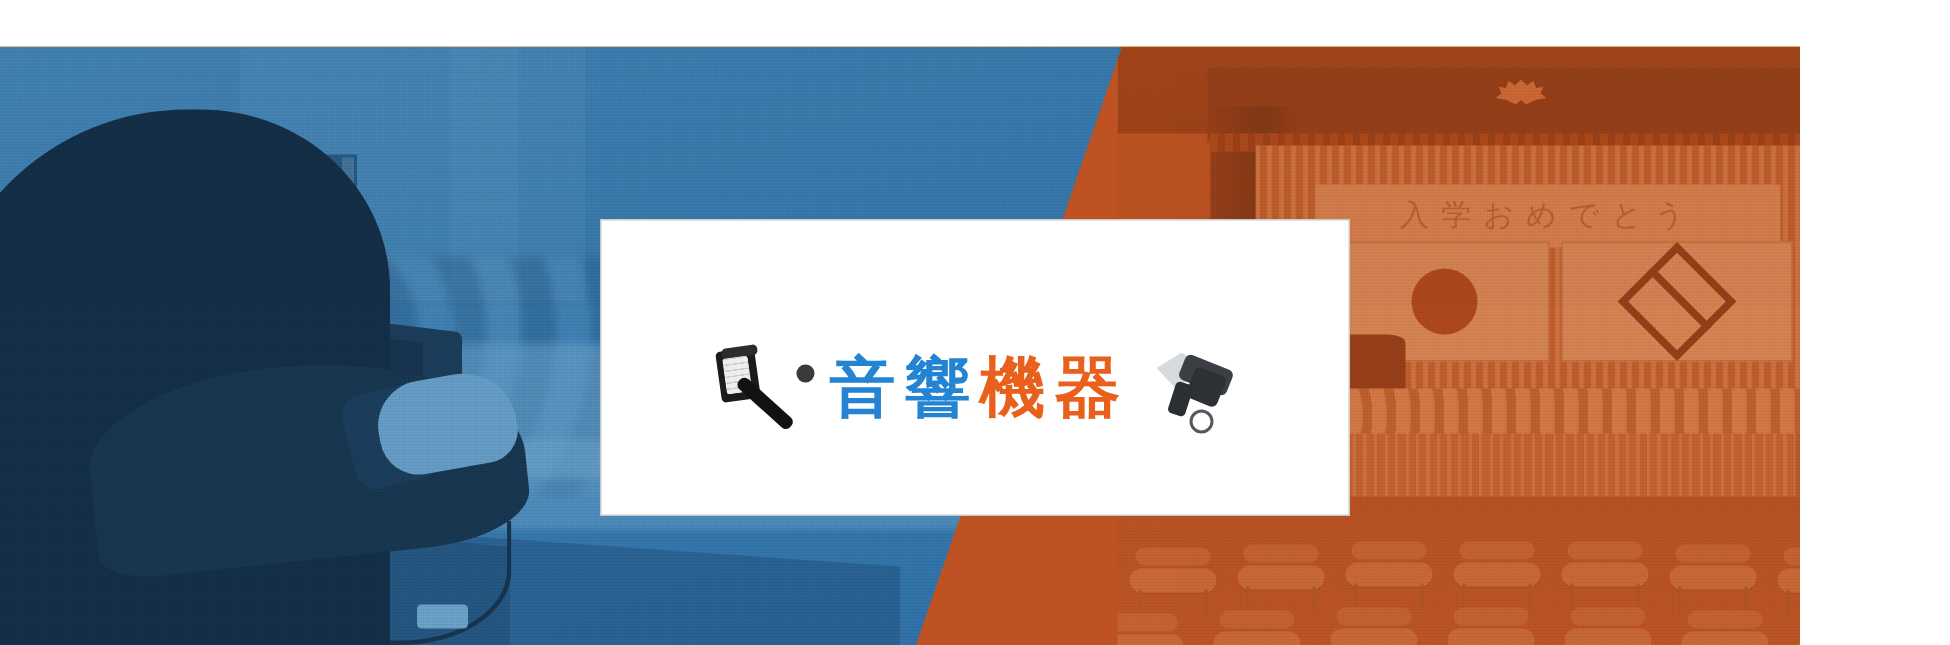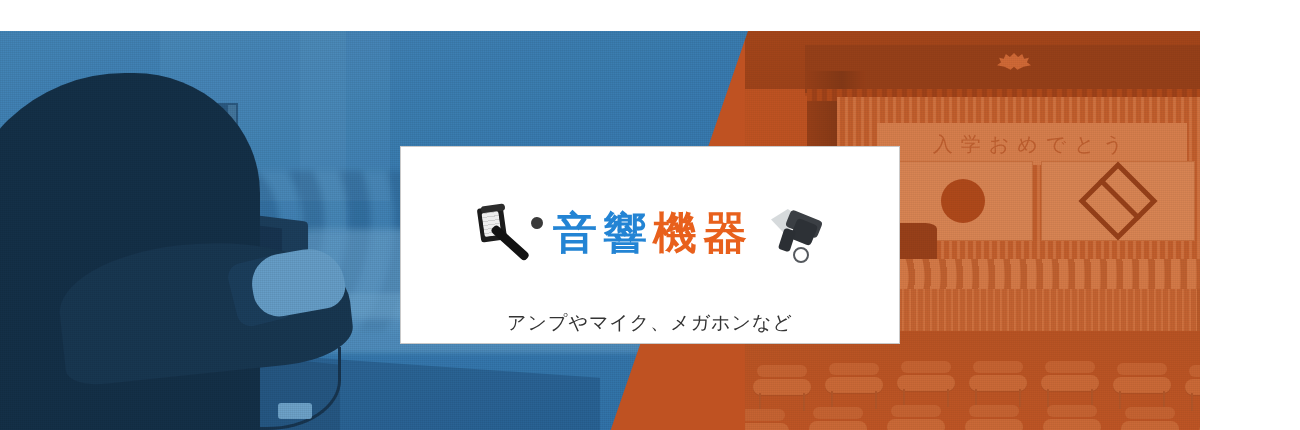--- a/index.html
+++ b/index.html
@@ -318,16 +318,15 @@
 
       <div class="icon-megaphone">
         <div class="mg-horn"></div>
         <div class="mg-body"></div>
         <div class="mg-body2"></div>
         <div class="mg-handle"></div>
         <div class="mg-ring"></div>
       </div>
 
     </div>
-    <div class="card-sub">アンプやマイク、メガホンなど</div>
   </div>
 
 </div>
 
 </body></html>

